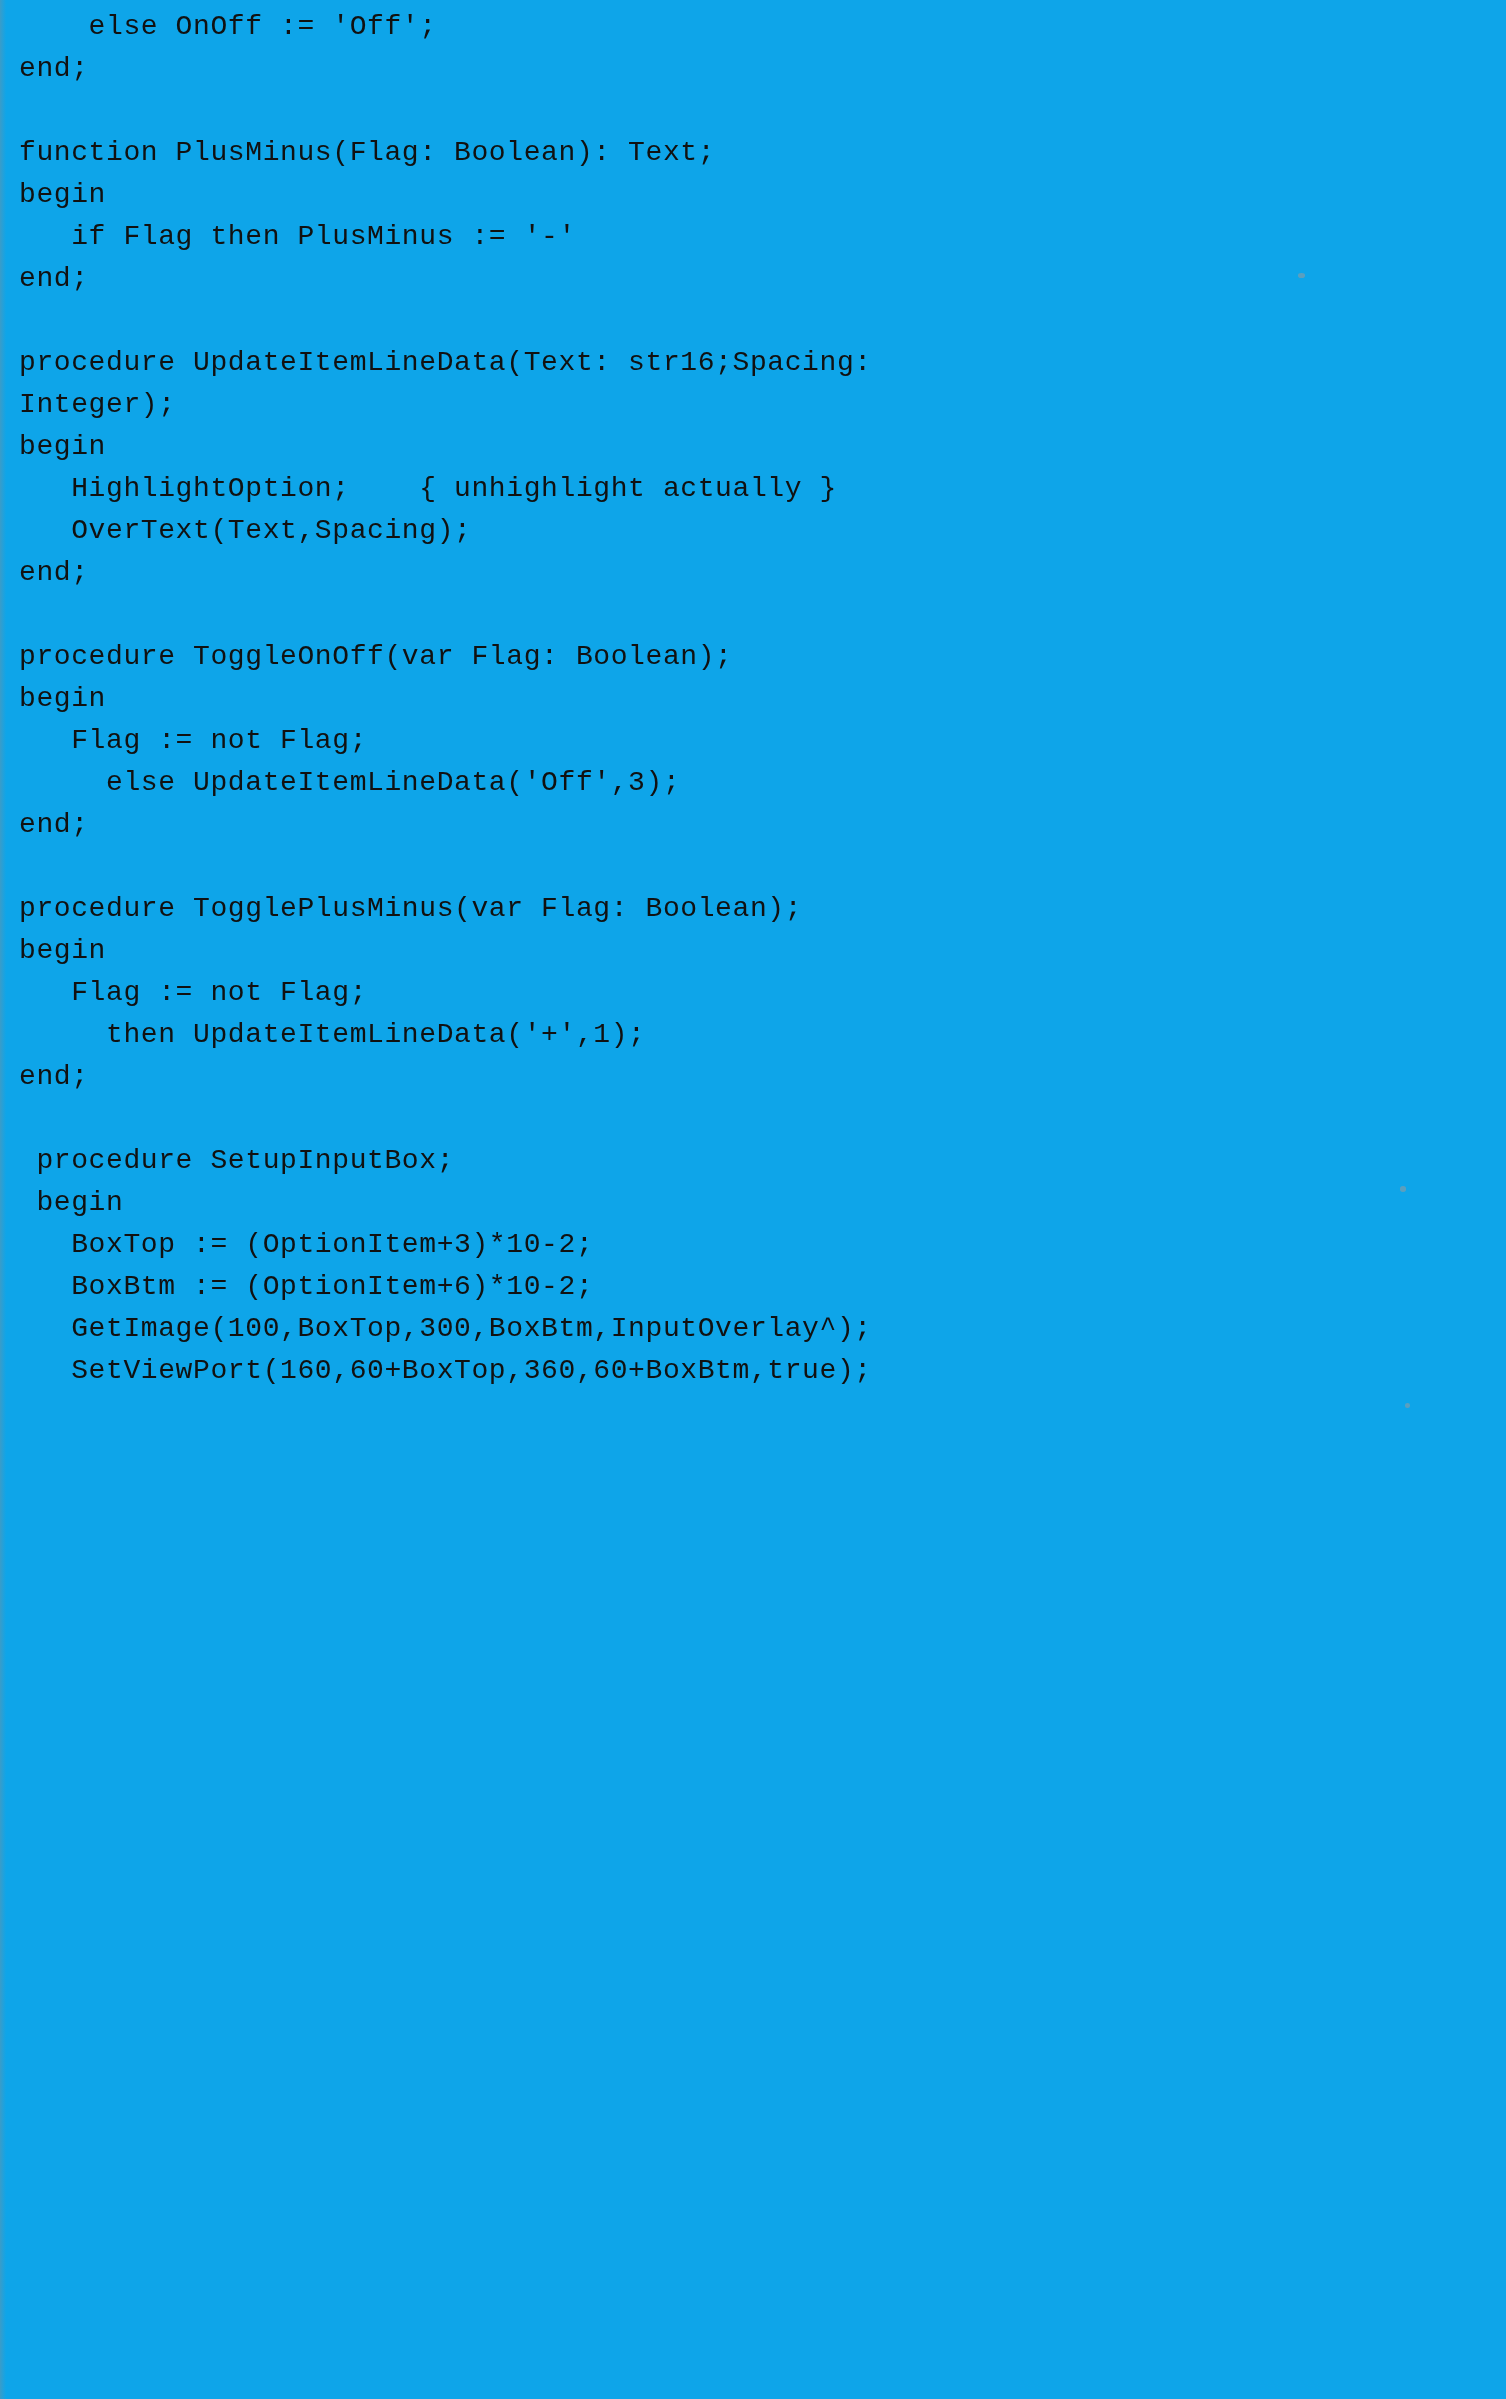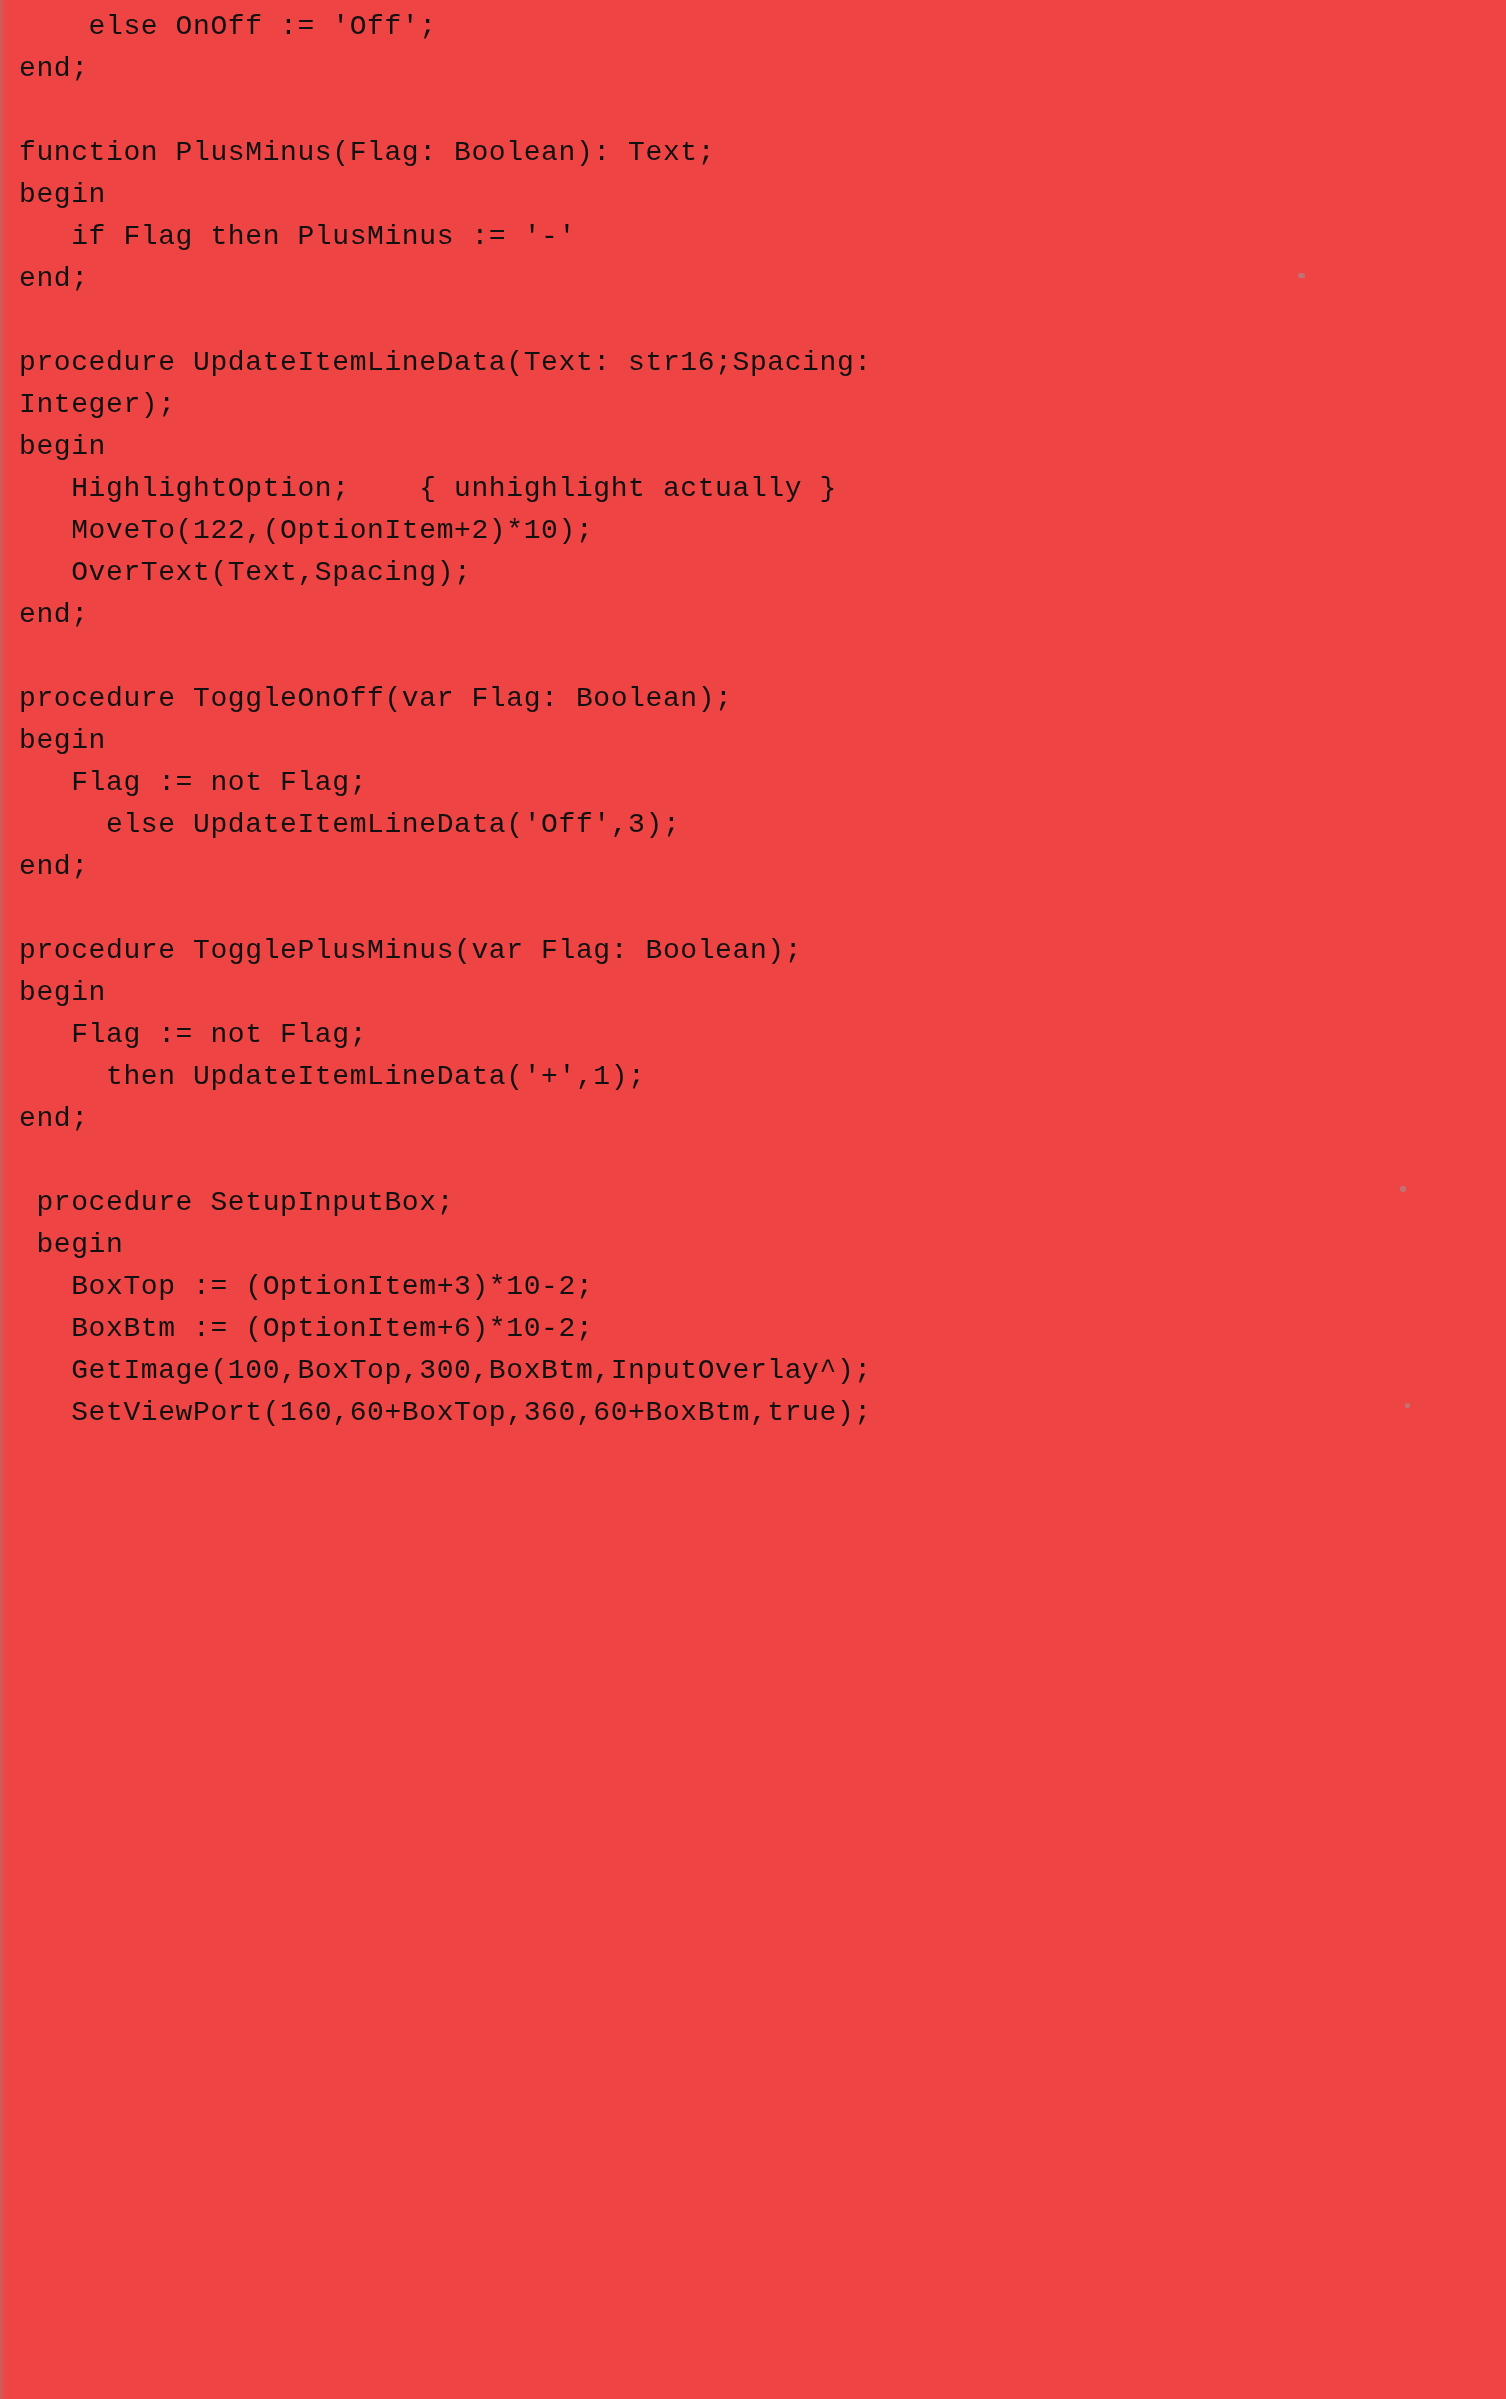--- a/index.html
+++ b/index.html
@@ -13,21 +13,21 @@
     position: relative;
     overflow: hidden;
     font-family: "Liberation Mono", "DejaVu Sans Mono", monospace;
   }
   .page {
     position: absolute;
     left: 0;
     top: 0;
     width: 1507px;
     height: 2399px;
-    background: #ef4444;
+    background: #0ea5e9;
   }
   .code-block {
     position: absolute;
     left: 19px;
     top: 5.6px;
     width: 1469px;
   }
   .code-line {
     font-family: "Liberation Mono", "DejaVu Sans Mono", monospace;
     font-size: 28px;
@@ -65,21 +65,20 @@
     <div class="code-line blank"></div>
     <div class="code-line">function PlusMinus(Flag: Boolean): Text;</div>
     <div class="code-line">begin</div>
     <div class="code-line">   if Flag then PlusMinus := '-'</div>
     <div class="code-line">end;</div>
     <div class="code-line blank"></div>
     <div class="code-line">procedure UpdateItemLineData(Text: str16;Spacing:</div>
     <div class="code-line">Integer);</div>
     <div class="code-line">begin</div>
     <div class="code-line">   HighlightOption;    { unhighlight actually }</div>
-    <div class="code-line">   MoveTo(122,(OptionItem+2)*10);</div>
     <div class="code-line">   OverText(Text,Spacing);</div>
     <div class="code-line">end;</div>
     <div class="code-line blank"></div>
     <div class="code-line">procedure ToggleOnOff(var Flag: Boolean);</div>
     <div class="code-line">begin</div>
     <div class="code-line">   Flag := not Flag;</div>
     <div class="code-line">     else UpdateItemLineData('Off',3);</div>
     <div class="code-line">end;</div>
     <div class="code-line blank"></div>
     <div class="code-line">procedure TogglePlusMinus(var Flag: Boolean);</div>

